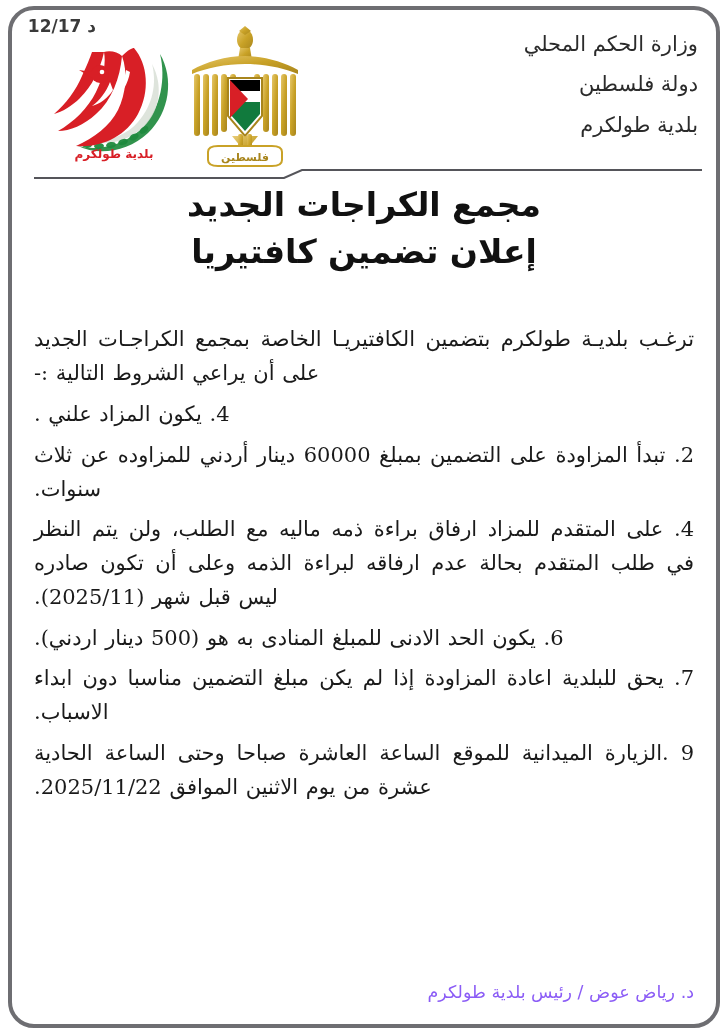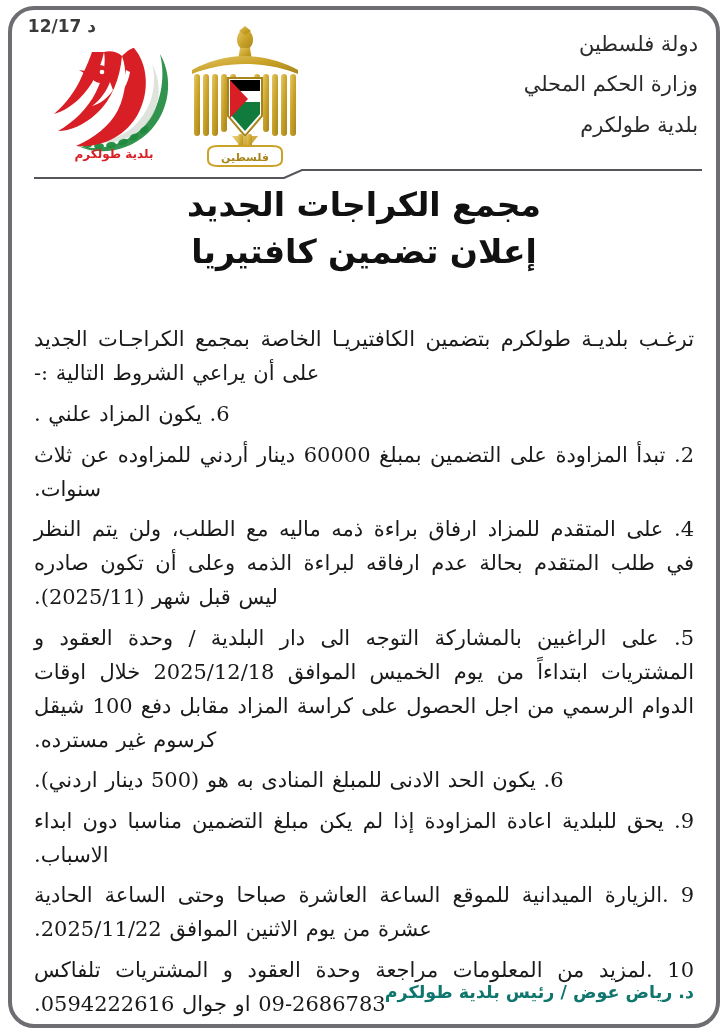--- a/index.html
+++ b/index.html
@@ -150,22 +150,22 @@
   .para.intro {
     margin-bottom: 7px;
   }
 
   .signature {
     position: absolute;
     right: 22px;
     bottom: 22px;
     direction: rtl;
     font-size: 17.5px;
-    font-weight: bold;
-    color: #0f766e;
+    font-weight: normal;
+    color: #8b5cf6;
     font-family: "DejaVu Sans", "Liberation Sans", sans-serif;
   }
 </style>
 </head>
 <body>
 
 <div class="page">
   <div class="ad-frame">
 
     <div class="header">
@@ -261,46 +261,44 @@
             <path d="M26 128 C26 124 30 122 36 122 L90 122
                      C96 122 100 124 100 128 L100 136
                      C100 140 96 142 90 142 L36 142
                      C30 142 26 140 26 136 Z" fill="#ffffff" stroke="#c9a227" stroke-width="2"></path>
             <text x="63" y="137" text-anchor="middle" font-family="DejaVu Sans, sans-serif" font-size="11" fill="#a8851c" font-weight="bold">فلسطين</text>
           </svg>
         </div>
       </div>
 
       <div class="org-block">
+        <div class="org-line">وزارة الحكم المحلي</div>
         <div class="org-line">دولة فلسطين</div>
-        <div class="org-line">وزارة الحكم المحلي</div>
         <div class="org-line">بلدية طولكرم</div>
       </div>
 
       <div class="header-divider">
         <svg viewBox="0 0 668 12" width="668" height="12" preserveAspectRatio="none" aria-hidden="true">
           <path d="M0 9 L250 9 L268 1 L668 1" fill="none" stroke="#55555a" stroke-width="2"></path>
         </svg>
       </div>
     </div>
 
     <div class="title-block">
       <div class="title-line">مجمع الكراجات الجديد</div>
       <div class="title-line">إعلان تضمين كافتيريا</div>
     </div>
 
     <div class="body-block">
       <p class="para intro">ترغـب بلديـة طولكرم بتضمين الكافتيريـا الخاصة بمجمع الكراجـات الجديد على أن يراعي الشروط التالية  :-</p>
 
-      <p class="para">6. يكون المزاد علني .</p>
+      <p class="para">4. يكون المزاد علني .</p>
       <p class="para">2. تبدأ المزاودة على التضمين بمبلغ 60000 دينار أردني للمزاوده عن ثلاث سنوات.</p>
       <p class="para">4. على المتقدم للمزاد ارفاق براءة ذمه ماليه مع الطلب، ولن يتم النظر في طلب المتقدم بحالة عدم ارفاقه لبراءة الذمه وعلى أن تكون صادره ليس قبل شهر (2025/11).</p>
-      <p class="para">5. على الراغبين بالمشاركة التوجه الى دار البلدية / وحدة العقود و المشتريات ابتداءاً من يوم الخميس الموافق 2025/12/18 خلال اوقات الدوام الرسمي من اجل الحصول على كراسة المزاد مقابل دفع 100 شيقل كرسوم غير مسترده.</p>
       <p class="para">6. يكون الحد الادنى للمبلغ المنادى به هو (500 دينار اردني).</p>
-      <p class="para">9. يحق للبلدية اعادة المزاودة إذا لم يكن مبلغ التضمين مناسبا دون ابداء الاسباب.</p>
+      <p class="para">7. يحق للبلدية اعادة المزاودة إذا لم يكن مبلغ التضمين مناسبا دون ابداء الاسباب.</p>
       <p class="para">9 .الزيارة الميدانية للموقع الساعة العاشرة صباحا وحتى الساعة الحادية عشرة من يوم الاثنين الموافق 2025/11/22.</p>
-      <p class="para">10 .لمزيد من المعلومات مراجعة وحدة العقود و المشتريات تلفاكس 2686783-09 او جوال 0594222616.</p>
     </div>
 
     <div class="signature">د. رياض عوض  /  رئيس بلدية طولكرم</div>
 
   </div>
 </div>
 
 </body></html>

